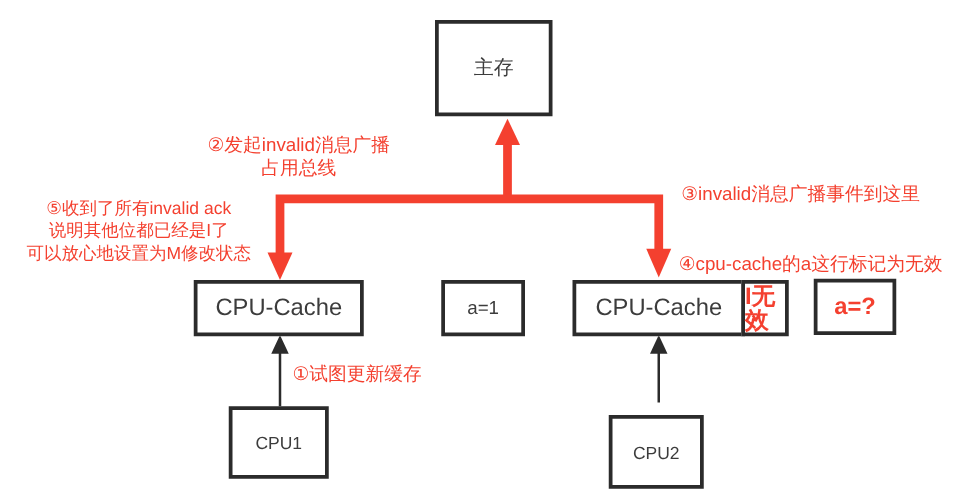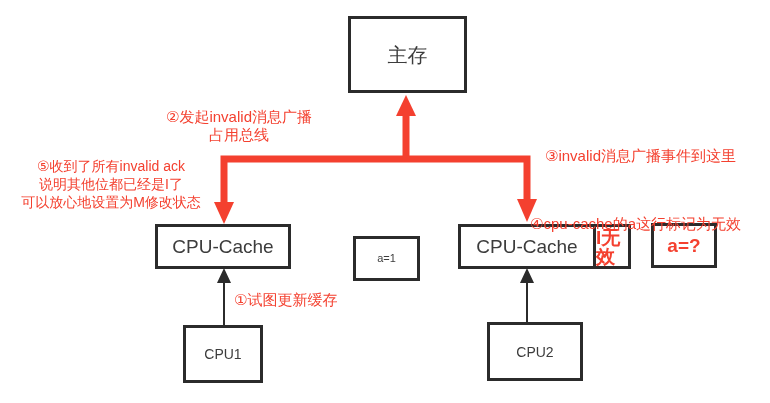--- a/index.html
+++ b/index.html
@@ -37,58 +37,58 @@
     </g>
 
     <g>
       <line x1="224" y1="326" x2="224" y2="280" stroke="#2b2b2b" stroke-width="2"></line>
       <polygon points="224,268 217,283 231,283" fill="#2b2b2b"></polygon>
       <line x1="527" y1="322" x2="527" y2="280" stroke="#2b2b2b" stroke-width="2"></line>
       <polygon points="527,268 520,283 534,283" fill="#2b2b2b"></polygon>
     </g>
   </svg>
 
-  <div class="box" style="left:348px;top:16px;width:119px;height:77px;font-size:20px;">
+  <div class="box" style="left:348px;top:16px;width:94px;height:77px;font-size:16px;">
     <span>主存</span>
   </div>
 
   <div class="box" style="left:155px;top:224px;width:136px;height:45px;">
     <span>CPU-Cache</span>
   </div>
-  <div class="box" style="left:353px;top:224px;width:67px;height:45px;font-size:11px;margin-top:12px;">
+  <div class="box" style="left:353px;top:224px;width:67px;height:45px;font-size:15px;">
     <span>a=1</span>
   </div>
 
   <div class="box" style="left:458px;top:224px;width:138px;height:45px;">
     <span>CPU-Cache</span>
   </div>
   <div class="box state-red" style="left:593px;top:224px;width:38px;height:45px;">
     <span>I无效</span>
   </div>
   <div class="box state-red" style="left:651px;top:223px;width:66px;height:45px;">
     <span>a=?</span>
   </div>
 
   <div class="box" style="left:183px;top:325px;width:80px;height:58px;font-size:14px;">
     <span>CPU1</span>
   </div>
-  <div class="box" style="left:487px;top:322px;width:96px;height:59px;font-size:14px;">
+  <div class="box" style="left:487px;top:332px;width:76px;height:59px;font-size:14px;">
     <span>CPU2</span>
   </div>
 
   <div class="note center" style="left:148px;top:108px;width:182px;">
     <div>②发起invalid消息广播</div>
     <div>占用总线</div>
   </div>
 
   <div class="note center" style="left:5px;top:157px;width:212px;font-size:14px;">
     <div>⑤收到了所有invalid ack</div>
     <div>说明其他位都已经是I了</div>
     <div>可以放心地设置为M修改状态</div>
   </div>
 
   <div class="note" style="left:545px;top:147px;">③invalid消息广播事件到这里</div>
 
-  <div class="note" style="left:530px;top:203px;margin-top:12px;">④cpu-cache的a这行标记为无效</div>
+  <div class="note" style="left:543px;top:203px;">④cpu-cache的a这行标记为无效</div>
 
   <div class="note" style="left:234px;top:291px;">①试图更新缓存</div>
 
 </div>
 
 </body></html>

